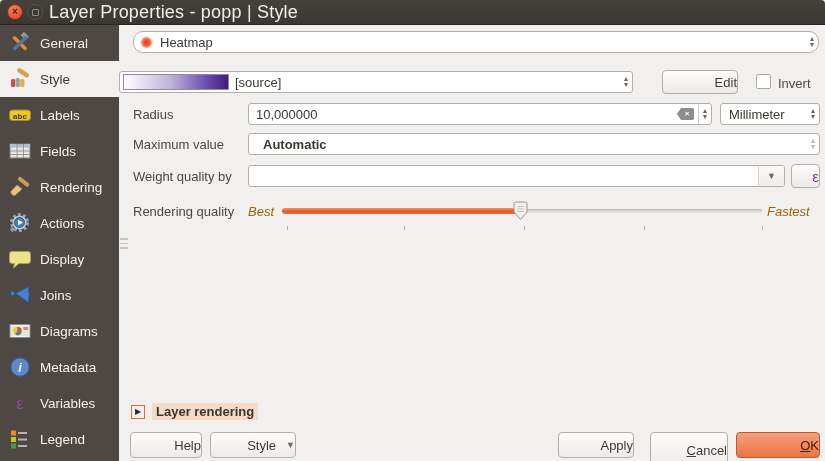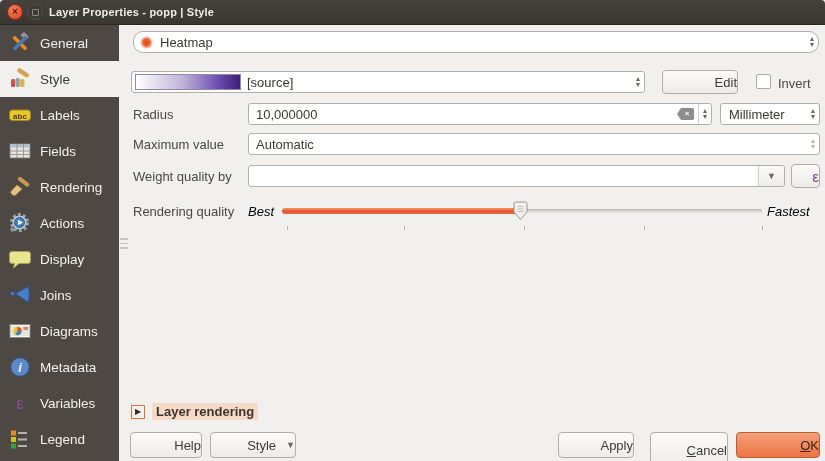--- a/index.html
+++ b/index.html
@@ -9,21 +9,21 @@
 
   
   .titlebar { position:relative; height:25px; background:linear-gradient(#45413c,#3a3733);
               border-bottom:1px solid #282521; border-radius:4px 4px 0 0; display:flex; align-items:center; }
   .winbtn { position:absolute; top:4px; width:16px; height:16px; border-radius:50%；;
             border-radius:50%; display:flex; align-items:center; justify-content:center; }
   .winbtn.close { left:7px; background:radial-gradient(circle at 35% 30%, #f2805c, #d8441f);
                   border:1px solid #8f2d10; color:#59160a; font-size:10px; font-weight:bold; line-height:1; }
   .winbtn.restore { left:27px; background:#3d3a35; border:1px solid #55514b; }
   .winbtn.restore span { width:7px; height:7px; border:1.5px solid #8d8981; border-radius:1px; }
-  .title { margin-left:49px; color:#efedea; font-size:11px; font-weight:bold; letter-spacing:.2px; }
+  .title { margin-left:49px; color:#efedea; font-size:18px; font-weight:normal; letter-spacing:.2px; }
 
   
   .body { display:flex; height:436px; }
   .sidebar { width:119px; background:#4d4843; flex:none; }
   .nav-item { height:36px; display:flex; align-items:center; padding-left:8px; gap:9px;
               color:#f2f0ec; font-size:13.5px; cursor:pointer; }
   .nav-item.selected { background:#f1f0ee; color:#3a3733; }
   .nav-icon { width:23px; height:23px; flex:none; display:flex; align-items:center; justify-content:center; }
   .main { position:relative; flex:1; background:#f1f0ee; color:#4c4843; font-size:13px; }
 
@@ -56,21 +56,21 @@
 
   
   .slider { position:absolute; left:163px; top:175px; width:480px; height:22px; }
   .slider .track { position:absolute; left:0; right:0; top:9px; height:4px; border-radius:2px;
                    background:linear-gradient(#d0cdc8,#e6e3df); box-shadow:inset 0 1px 1px #bdb9b4; }
   .slider .fill { position:absolute; left:0; top:8px; height:6px; border-radius:3px;
                   background:linear-gradient(#f49468,#e2582c 55%,#ea6c40); }
   .slider .handle { position:absolute; top:1px; margin-left:-7px; }
   .ticks { position:absolute; left:163px; top:201px; width:480px; height:5px; }
   .ticks span { position:absolute; top:0; width:1px; height:4px; background:#b3afa9; }
-  .minmax { font-style:italic; color:#000000; }
+  .minmax { font-style:italic; color:#a16207; }
 
   
   .grip { position:absolute; left:1px; top:213px; display:flex; flex-direction:column; gap:3px; }
   .grip span { width:8px; height:1.5px; background:#c8c4bf; }
   .collapser { position:absolute; left:12px; top:378px; display:flex; align-items:center; gap:7px; }
   .tri-box { width:14px; height:14px; border:1px solid #e2703f; display:flex; align-items:center;
              justify-content:center; color:#2e2b28; font-size:8px; line-height:1; }
   .collapser b { font-size:13px; color:#3a3733; background:#f6d9c6; padding:1px 4px; }
 </style>
 </head>
@@ -238,21 +238,21 @@
       <div class="combo" style="left:14px; top:6px; width:686px;border-radius:10px;">
         <span class="heat-icon"></span>
         <span style="margin-left:7px;">Heatmap</span>
         <span style="flex:1"></span>
         <span class="spin">
             <span>▴</span>
             <span>▾</span>
           </span>
       </div>
 
-      <div class="combo" style="left:12px; top:46px; width:514px;">
+      <div class="combo" style="left:0; top:46px; width:514px;">
         <span class="ramp-swatch"></span>
         <span style="margin-left:6px;">[source]</span>
         <span style="flex:1"></span>
         <span class="spin">
             <span>▴</span>
             <span>▾</span>
           </span>
       </div>
       <div class="btn" style="left:543px; top:45px; width:76px; height:24px;">
         <span>Edit</span>
@@ -272,21 +272,21 @@
       <div class="combo" style="left:601px; top:78px; width:100px;">
         <span style="padding-left:8px; flex:1;">Millimeter</span>
         <span class="spin">
             <span>▴</span>
             <span>▾</span>
           </span>
       </div>
 
       <div class="form-label" style="left:14px; top:112px;">Maximum value</div>
       <div class="field" style="left:129px; top:108px; width:572px;">
-        <span style="padding-left:7px; flex:1;">Automatic</span>
+        <span style="padding-left:14px; flex:1;font-weight:bold;">Automatic</span>
         <span class="spin dim">
             <span>▴</span>
             <span>▾</span>
           </span>
       </div>
 
       <div class="form-label" style="left:14px; top:144px;">Weight quality by</div>
       <div class="combo" style="left:129px; top:140px; width:537px;">
         <span style="padding-left:7px; flex:1;"></span>
         <span class="drop-btn">▼</span>

